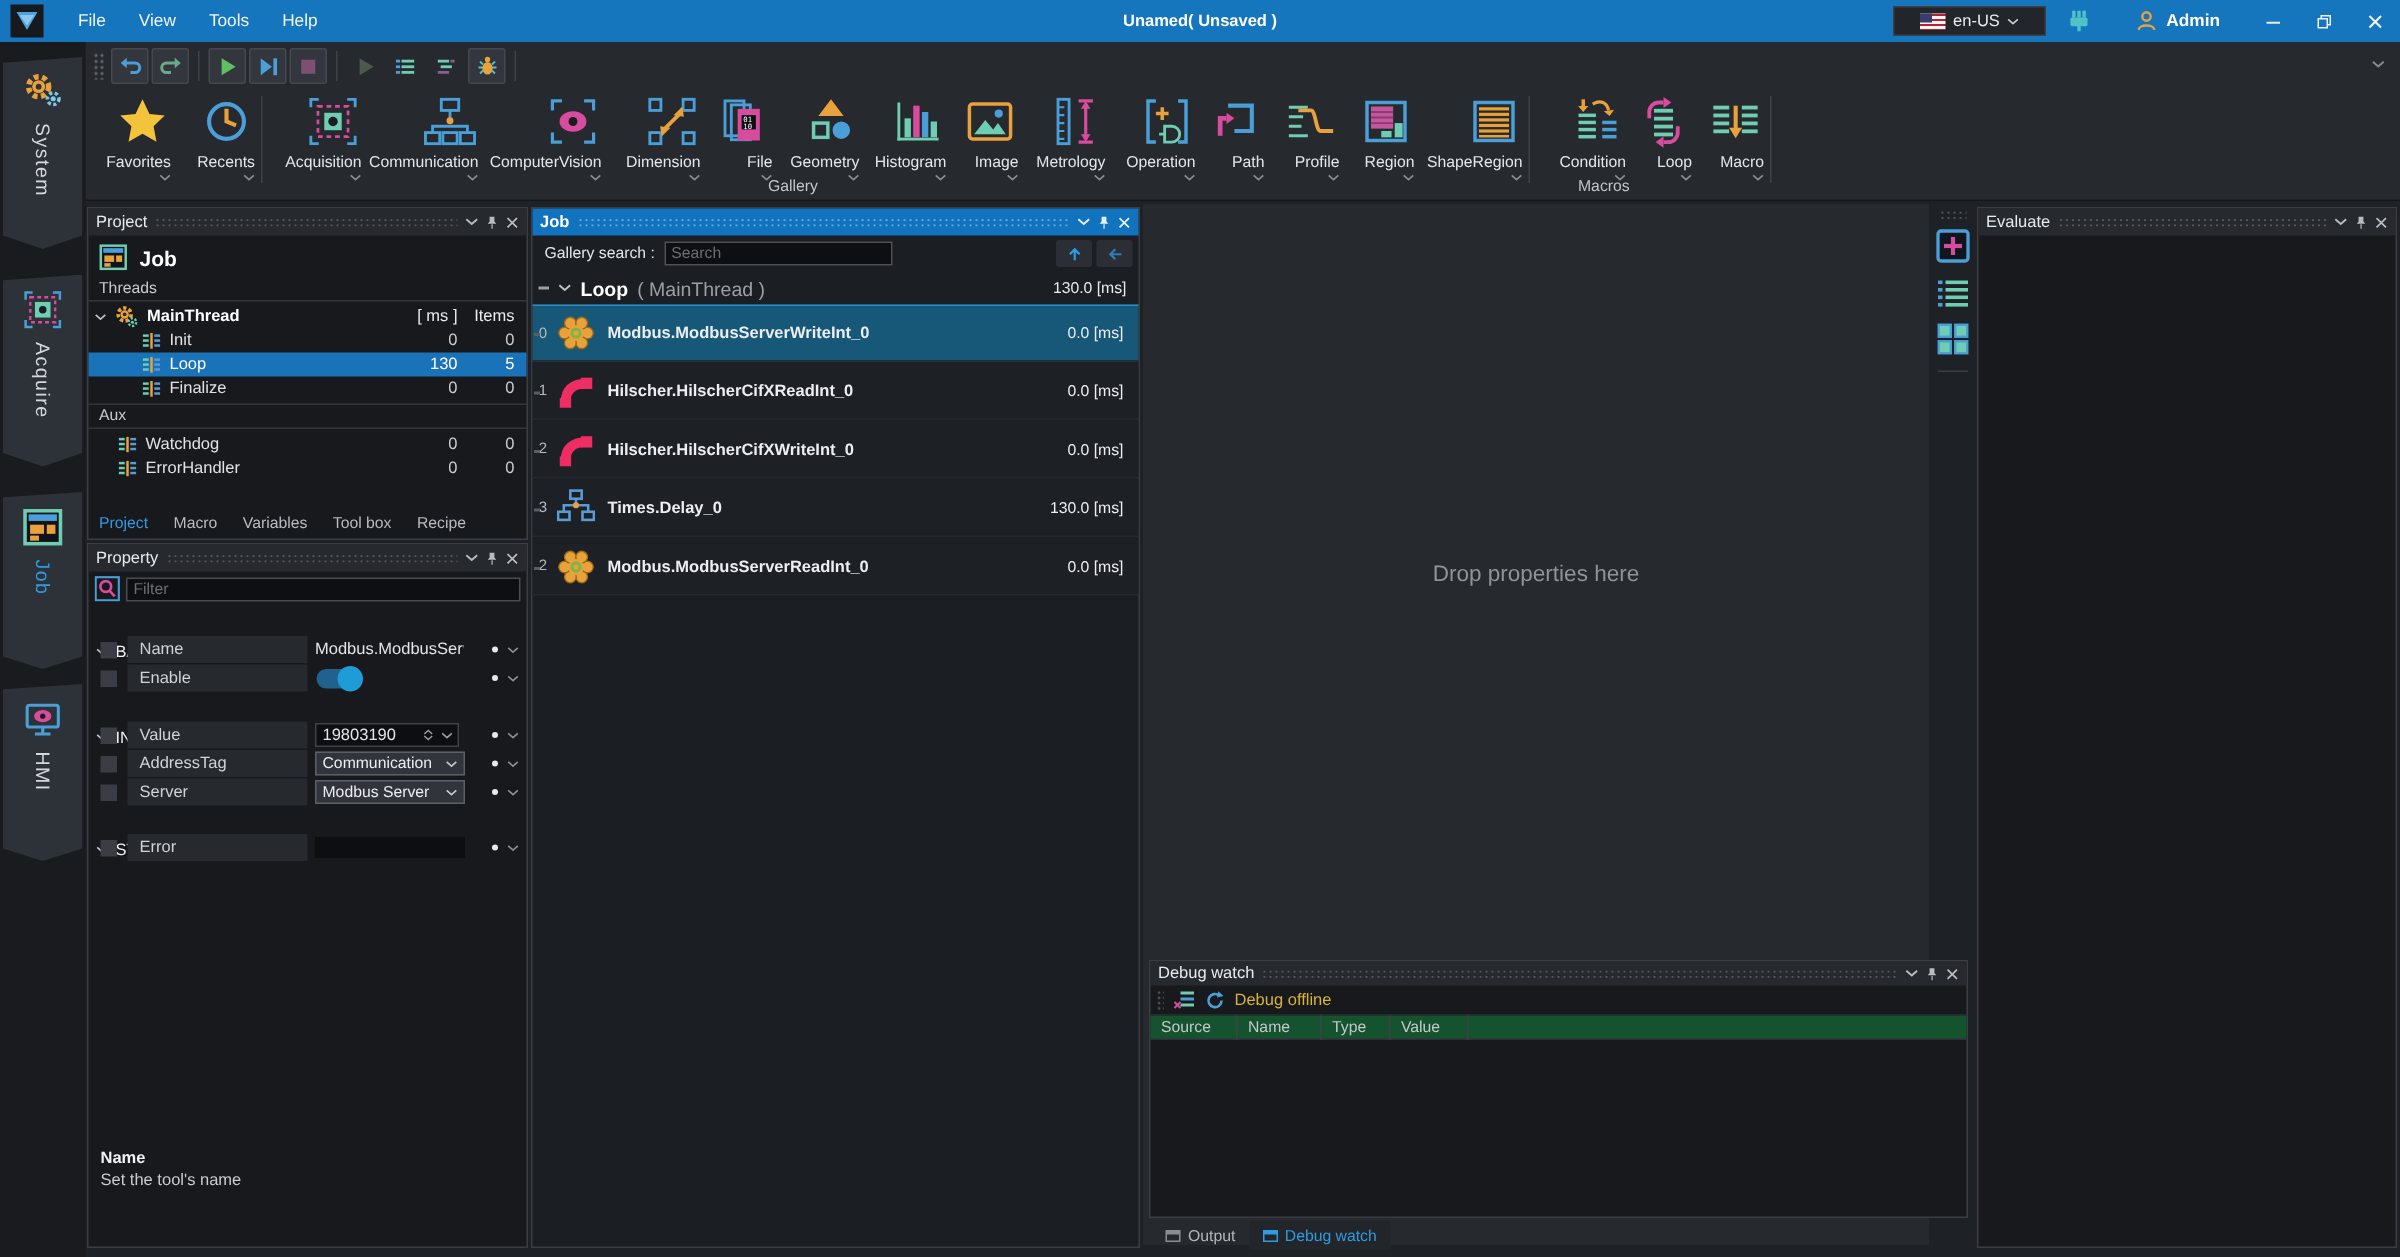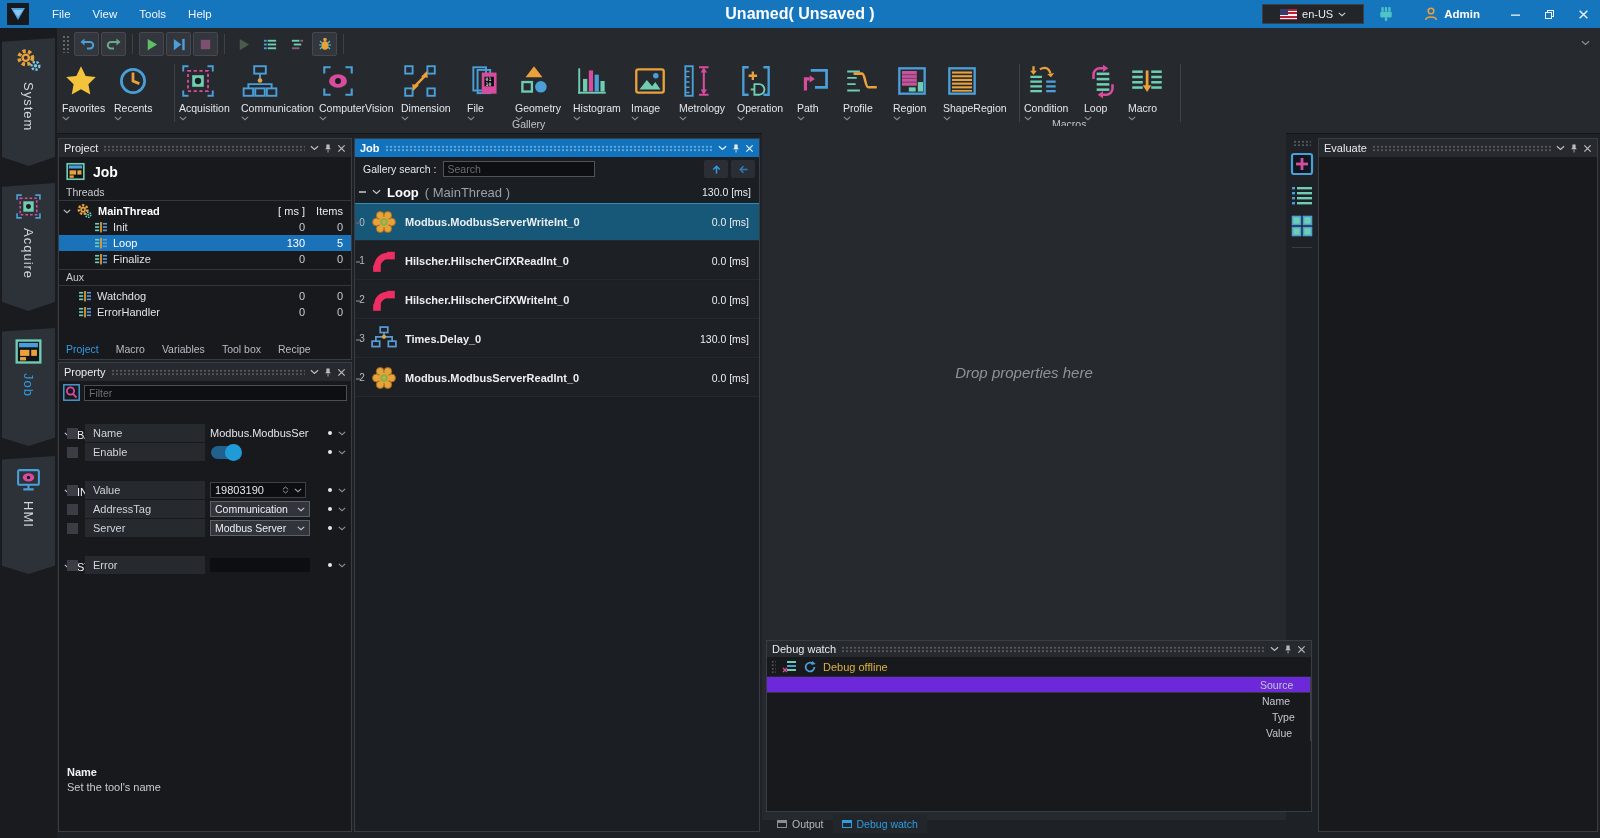--- a/index.html
+++ b/index.html
@@ -5,37 +5,37 @@
   * { margin:0; padding:0; box-sizing:border-box; }
   html,body { background:#101214; }
   body { font-family:"Liberation Sans", sans-serif; }
   .app { position:relative; width:1600px; height:838px; background:#1e2126; overflow:hidden; color:#d8dbe0; font-size:11px; }
 
   
   .titlebar { position:absolute; left:0; top:0; width:1600px; height:28px; background:#1575bd; display:flex; align-items:center; }
   .logo { width:22px; height:22px; margin-left:7px; background:#16191d; display:flex; align-items:center; justify-content:center; }
   .menu { display:flex; margin-left:12px; }
   .menu-item { padding:0 11px; line-height:28px; color:#f2f6fa; font-size:11.5px; cursor:default; }
-  .tb-title { position:absolute; left:0; right:0; text-align:center; top:0; line-height:28px; color:#ffffff; font-weight:bold; font-size:16px; pointer-events:none; }
+  .tb-title { position:absolute; left:0; right:0; text-align:center; top:0; line-height:28px; color:#ffffff; font-weight:bold; font-size:11px; pointer-events:none; }
   .tb-right { position:absolute; right:0; top:0; height:28px; display:flex; align-items:center; }
   .lang-select { display:flex; align-items:center; gap:5px; background:#22262b; border:1px solid #3c4046; height:20px; padding:0 17px; margin-right:14px; color:#e8ecf0; }
   .flag { position:relative; width:17px; height:11px; background:repeating-linear-gradient(#b22234 0 1.7px, #f5f5f5 1.7px 3.4px); }
   .flag-canton { position:absolute; left:0; top:0; width:8px; height:6px; background:#3c3b6e; }
   .win-btn { width:34px; height:28px; display:flex; align-items:center; justify-content:center; color:#eef3f7; }
   .admin { display:flex; align-items:center; gap:6px; color:#ffffff; font-weight:bold; font-size:11.5px; margin:0 18px 0 14px; }
 
   
   .ribbon { position:absolute; left:57px; top:28px; width:1543px; height:106px; background:#26292e; border-bottom:1px solid #141619; }
   .qa-row { position:absolute; left:2px; top:3px; height:26px; display:flex; align-items:center; }
   .qa-drag { width:8px; height:18px; margin:0 3px; background-image:radial-gradient(rgba(255,255,255,.28) 1px, transparent 1.1px); background-size:4px 4px; }
   .qa-btn { width:25px; height:24px; margin:0 1px; display:flex; align-items:center; justify-content:center; border-radius:2px; }
   .qa-btn.boxed { background:#33373d; border:1px solid #45494f; }
   .qa-sep { width:1px; height:20px; background:#3e4248; margin:0 5px; }
   .rib-strip { position:absolute; left:5px; top:30px; display:flex; align-items:flex-start; }
-  .rib-item { display:flex; flex-direction:column; align-items:flex-start; padding-top:4px; }
+  .rib-item { display:flex; flex-direction:column; align-items:flex-end; padding-top:4px; }
   .rib-item svg.ric { width:38px; height:38px; }
   .ril { font-size:10.5px; color:#e4e7ec; margin-top:2px; white-space:nowrap; }
   .rchev { margin-top:2px; color:#8a8e94; }
   .rib-sep { width:1px; height:58px; background:#3e4248; margin:6px 4px 0 4px; align-self:flex-start; }
   .group-label { position:absolute; top:90px; font-size:10.5px; color:#c2c6cc; }
   .ribbon-collapse { position:absolute; right:10px; top:12px; color:#8a8e94; }
 
   
   .sidebar { position:absolute; left:0; top:28px; width:57px; height:810px; background:#191b1f; }
   .side-tab { position:absolute; left:2px; width:53px; background:#2d3138; display:flex; flex-direction:column; align-items:center; clip-path:polygon(0 3%, 100% 0, 100% 93%, 50% 100%, 0 93%); }
@@ -106,31 +106,31 @@
   .jitems { position:absolute; left:0; right:0; top:64px; }
   .jitem { position:absolute; left:0; right:0; height:38px; display:flex; align-items:center; border-bottom:1px solid #262a2f; background:#1d2025; }
   .jitem.sel { background:#175878; border-top:1px solid #2d8ac2; }
   .jidx { width:14px; text-align:center; color:#b8bcc2; font-size:10px; flex:0 0 auto; }
   .jicon { width:26px; height:26px; margin:0 8px 0 2px; flex:0 0 auto; }
   .jname { font-weight:bold; color:#eceef2; font-size:11px; }
   .jtime { margin-left:auto; padding-right:10px; color:#eceef2; font-size:10.5px; }
   .jtick { position:absolute; left:1px; width:4px; height:2px; background:#5a5e64; }
 
   
-  .canvas { position:absolute; left:762px; top:126px; width:524px; height:694px; background:#26292e;font-style:italic; }
+  .canvas { position:absolute; left:762px; top:136px; width:524px; height:694px; background:#26292e; }
   .drop-hint { position:absolute; left:0; right:0; top:238px; text-align:center; font-size:15px; color:#8f949a; }
   .minibar { position:absolute; left:1289px; top:140px; width:26px; display:flex; flex-direction:column; align-items:center; }
   .minibar .mdots { width:18px; height:6px; background-image:radial-gradient(rgba(255,255,255,.25) .8px, transparent 1px); background-size:4px 3.5px; margin-bottom:6px; }
   .mbtn { width:24px; height:24px; margin-bottom:7px; display:flex; align-items:center; justify-content:center; }
   .msep { width:20px; height:1px; background:#3a3e44; margin-top:2px; }
 
   .dbg-toolbar { display:flex; align-items:center; height:20px; gap:6px; padding:0 6px 0 4px; border-bottom:1px solid #26292e; }
   .dbg-toolbar .ddots { width:5px; height:14px; background-image:radial-gradient(rgba(255,255,255,.25) .8px, transparent 1px); background-size:3.5px 3.5px; }
   .dbg-status { color:#d9b33c; font-size:11px; }
-  .dbg-cols { display:flex; height:16px; background:#6d28d9; border-bottom:1px solid #34383e; align-items:flex-end;flex-direction:column; }
+  .dbg-cols { display:flex; height:16px; background:#14532d; border-bottom:1px solid #34383e; align-items:center; }
   .dbg-col { padding-left:7px; color:#c4c8ce; font-size:10.5px; border-right:1px solid #3e4248; height:16px; line-height:16px; }
   .bottom-tabs { position:absolute; left:768px; top:814px; display:flex; height:19px; }
   .btab { display:flex; align-items:center; gap:5px; padding:0 9px; color:#b4b8be; font-size:10.5px; }
   .btab.active { background:#22262b; color:#2f9be0; }
   .btab-ic { width:10px; height:8px; border:1px solid #8a8e94; border-top:3px solid #8a8e94; }
   .btab.active .btab-ic { border-color:#2f9be0; border-top-color:#2f9be0; }
 </style>
 </head>
 <body>
 

